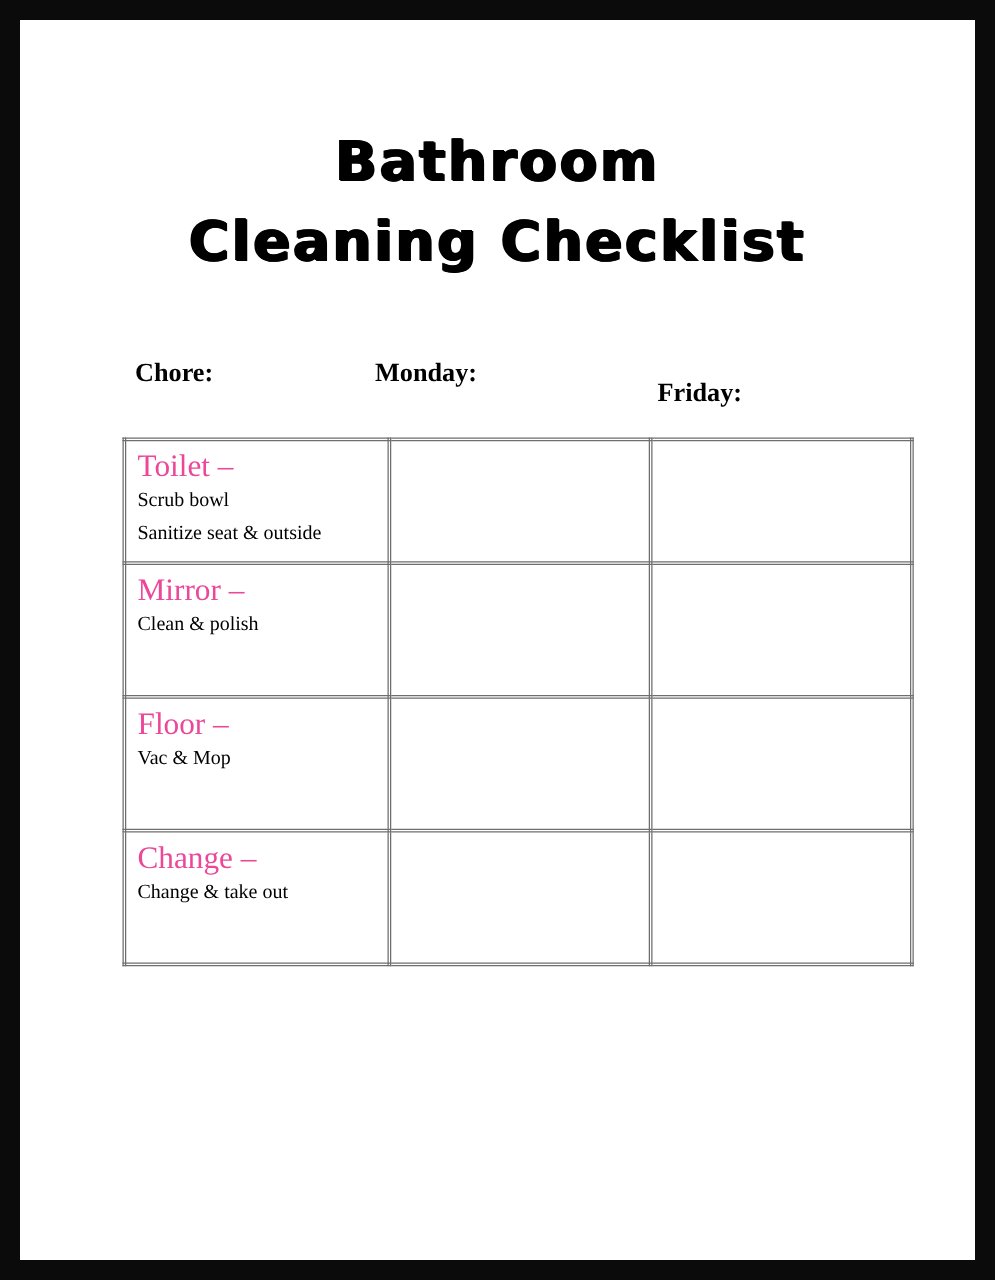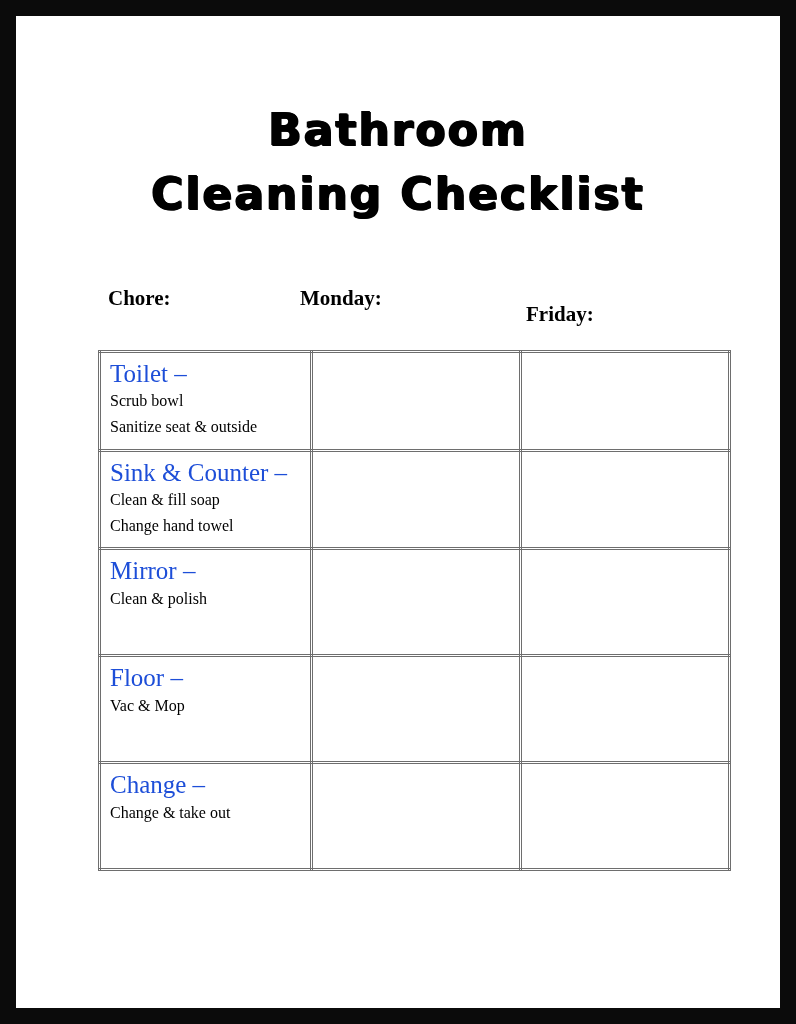--- a/index.html
+++ b/index.html
@@ -74,21 +74,21 @@
 
   .cell-inner {
     padding: 8px 10px 10px 9px;
     min-height: 88px;
     box-sizing: border-box;
   }
   .chore-title {
     font-family: "Liberation Serif", serif;
     font-size: 25px;
     line-height: 1.05;
-    color: #1d4ed8;
+    color: #ec4899;
     white-space: nowrap;
   }
   .chore-sub {
     font-family: "Liberation Serif", serif;
     font-size: 16px;
     line-height: 1.42;
     color: #000000;
     margin-top: 3px;
   }
   .day-cell-inner {
@@ -128,35 +128,20 @@
           </div>
         </td>
         <td>
           <div class="cell-inner day-cell-inner"></div>
         </td>
         <td>
           <div class="cell-inner day-cell-inner"></div>
         </td>
       </tr>
 
-      <tr>
-        <td>
-          <div class="cell-inner">
-            <div class="chore-title">Sink &amp; Counter –</div>
-            <div class="chore-sub">Clean &amp; fill soap</div>
-            <div class="chore-sub">Change hand towel</div>
-          </div>
-        </td>
-        <td>
-          <div class="cell-inner day-cell-inner"></div>
-        </td>
-        <td>
-          <div class="cell-inner day-cell-inner"></div>
-        </td>
-      </tr>
 
       <tr class="row-tall">
         <td>
           <div class="cell-inner">
             <div class="chore-title">Mirror –</div>
             <div class="chore-sub">Clean &amp; polish</div>
           </div>
         </td>
         <td>
           <div class="cell-inner day-cell-inner"></div>

